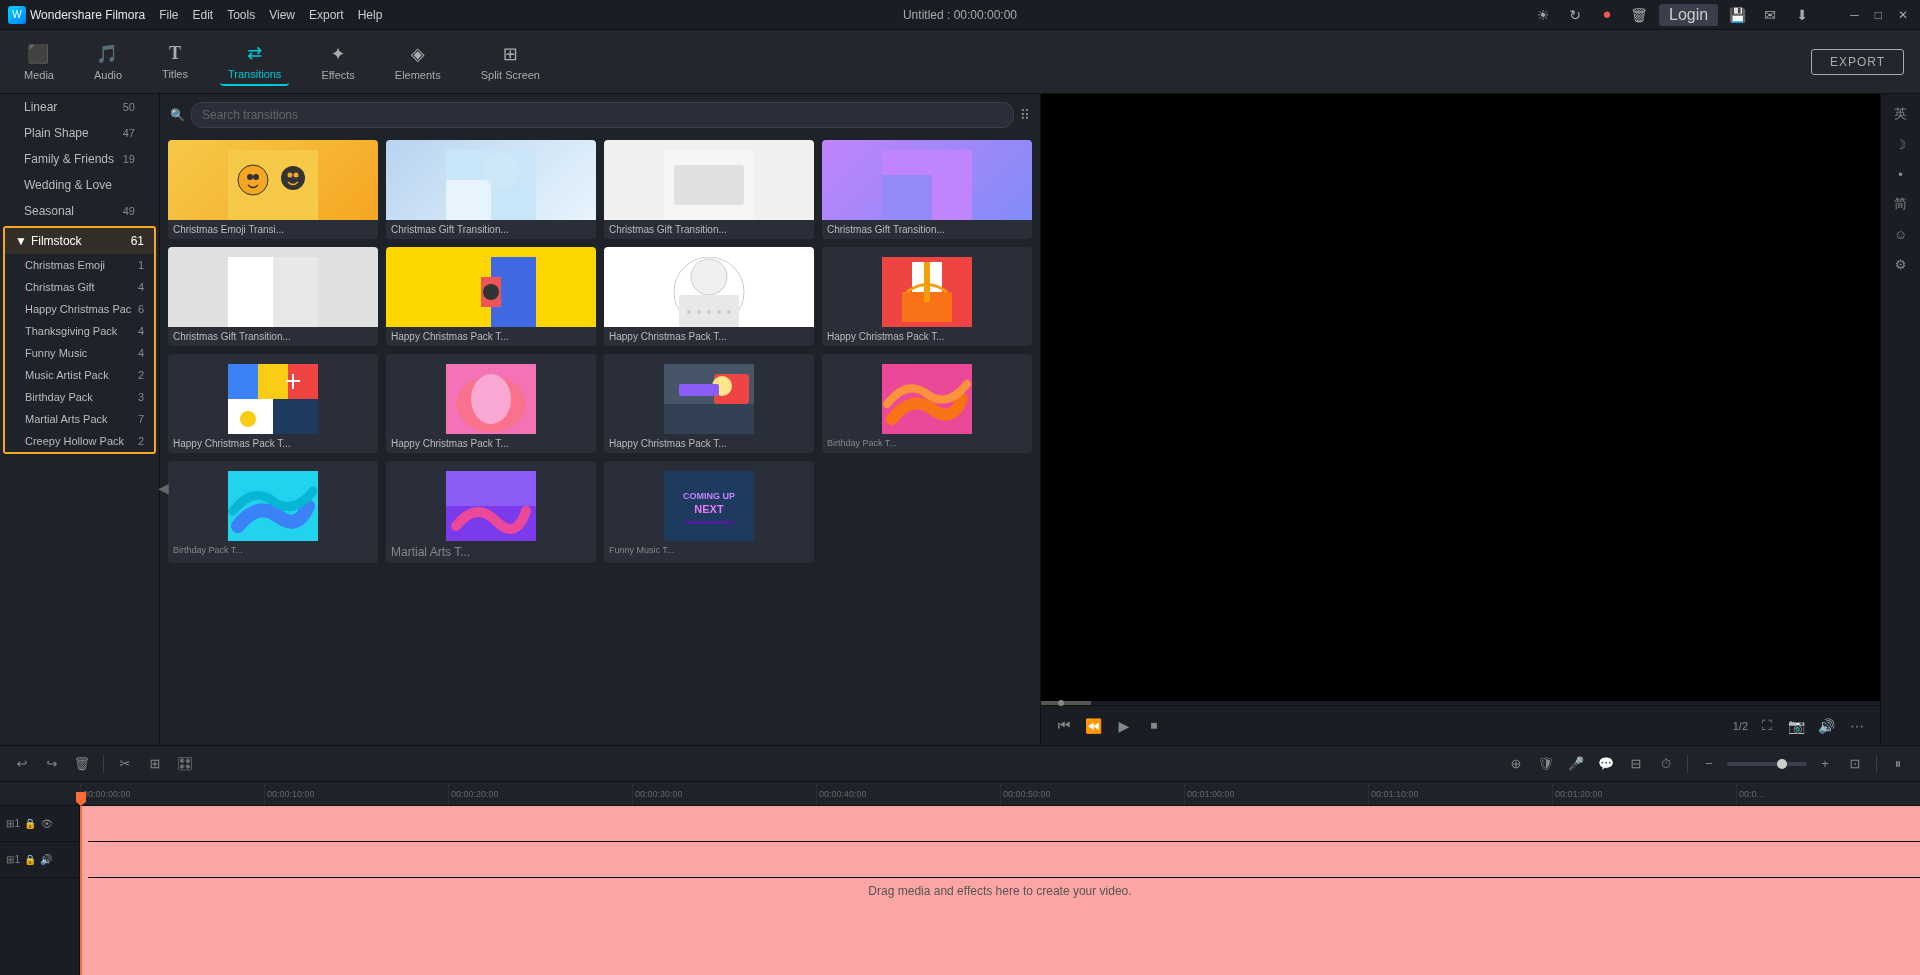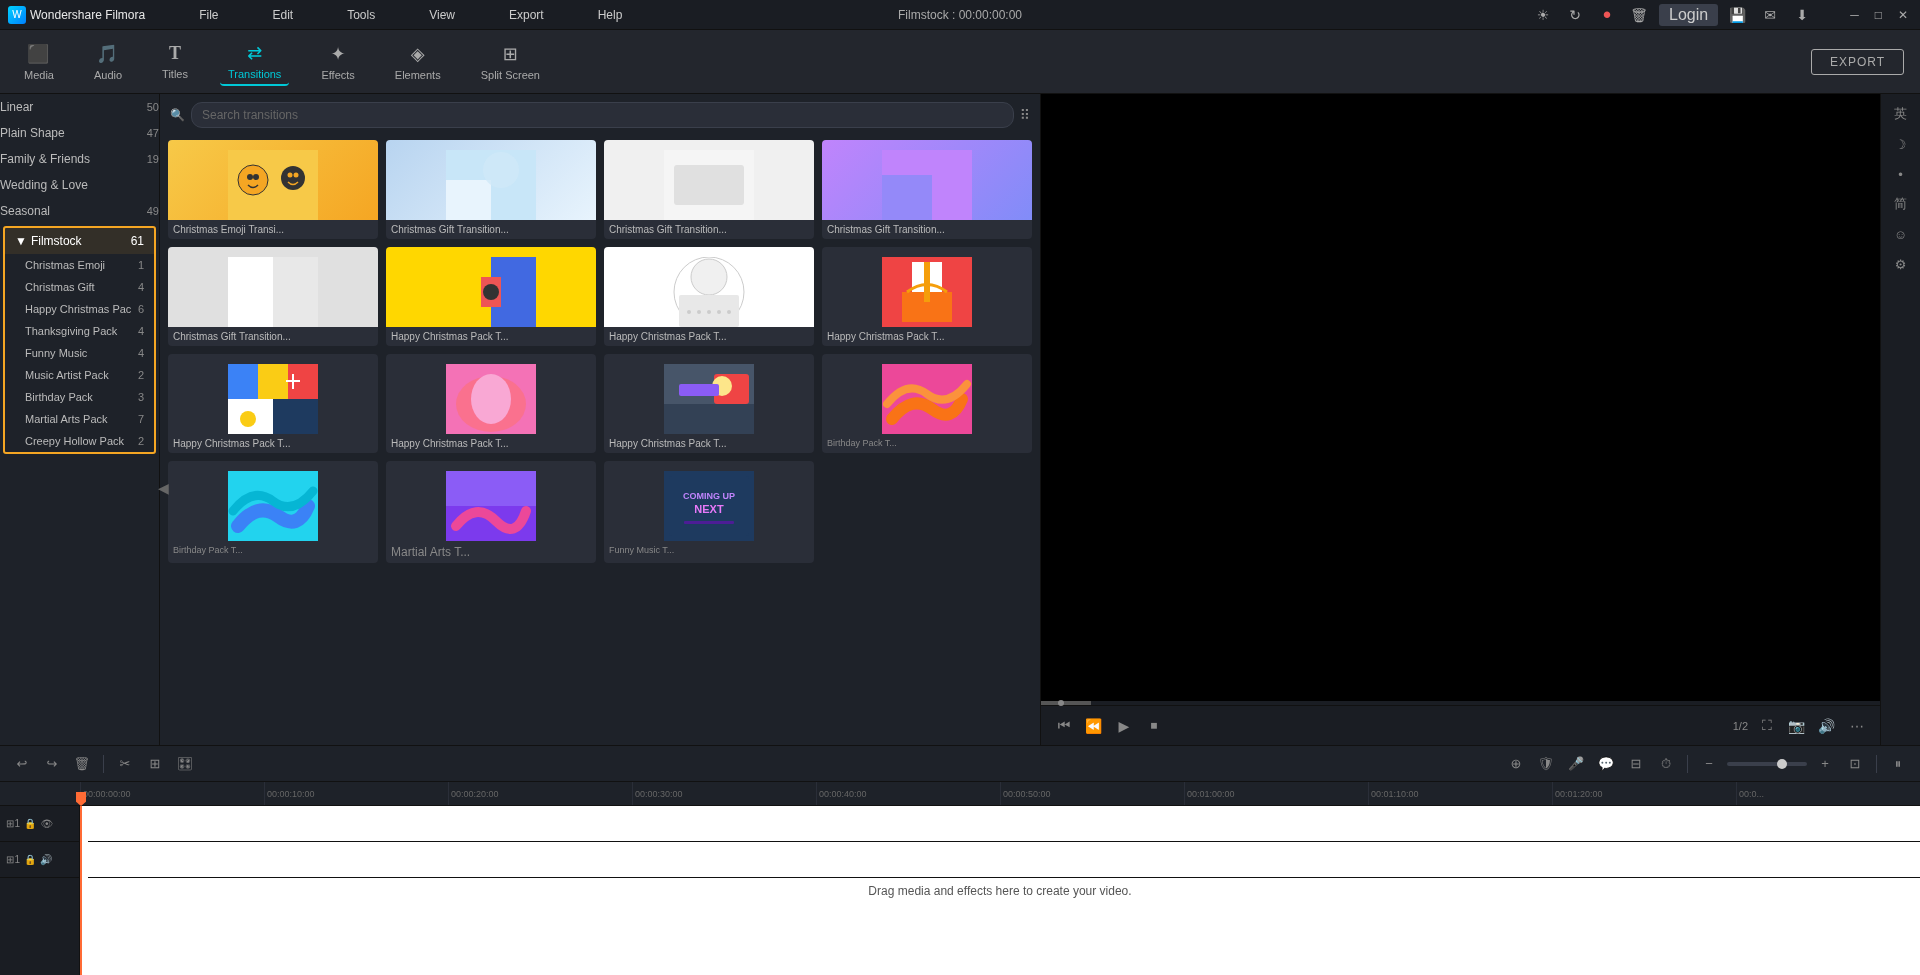--- a/index.html
+++ b/index.html
@@ -48,21 +48,20 @@
     #titlebar .menus {
       display: flex;
       align-items: center;
       gap: 14px;
       margin-left: 10px;
     }
     #titlebar .menus span {
       color: #ccc;
       font-size: 12px;
       cursor: pointer;
-      margin-left: 40px;
     }
     #titlebar .center {
       color: #aaa;
       font-size: 12px;
       position: absolute;
       left: 50%;
       transform: translateX(-50%);
     }
     #titlebar .right {
       display: flex;
@@ -136,21 +135,21 @@
       flex-shrink: 0;
     }
     #sidebar::-webkit-scrollbar { width: 4px; }
     #sidebar::-webkit-scrollbar-track { background: #1e2229; }
     #sidebar::-webkit-scrollbar-thumb { background: #444; }
 
     .sidebar-item {
       display: flex;
       align-items: center;
       justify-content: space-between;
-      padding: 6px 0;
+      padding: 6px 24px;
       cursor: pointer;
       font-size: 12px;
       color: #bbb;
     }
     .sidebar-item .count {
       color: #888;
       font-size: 11px;
     }
     .sidebar-group {
       border: 2px solid #f5a623;
@@ -428,21 +427,21 @@
       display: flex;
       align-items: center;
       padding: 0 6px;
       font-size: 10px;
       color: #888;
       border-bottom: 1px solid #111;
       gap: 4px;
     }
     #timeline-tracks {
       flex: 1;
-      background: #ffffff;
+      background: #fca5a5;
       position: relative;
       padding-left: 8px;
     }
 
     
     .playhead {
       position: absolute;
       top: 0;
       left: 0;
       width: 2px;
@@ -495,21 +494,21 @@
     <span class="app-name">Wondershare Filmora</span>
     <div class="menus">
       <span>File</span>
       <span>Edit</span>
       <span>Tools</span>
       <span>View</span>
       <span>Export</span>
       <span>Help</span>
     </div>
   </div>
-  <div class="center">Filmstock : 00:00:00:00</div>
+  <div class="center">Untitled : 00:00:00:00</div>
   <div class="right">
     <div class="icon-btn">☀</div>
     <div class="icon-btn">↻</div>
     <div class="icon-btn" style="color:#e55;">⏺</div>
     <div class="icon-btn">🗑</div>
     <div class="login-btn">Login</div>
     <div class="icon-btn">💾</div>
     <div class="icon-btn">✉</div>
     <div class="icon-btn">⬇</div>
     <span style="width:16px;"></span>

